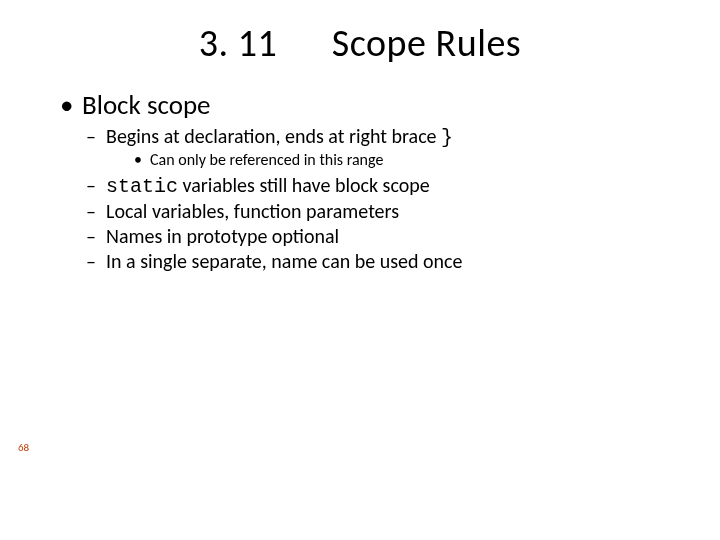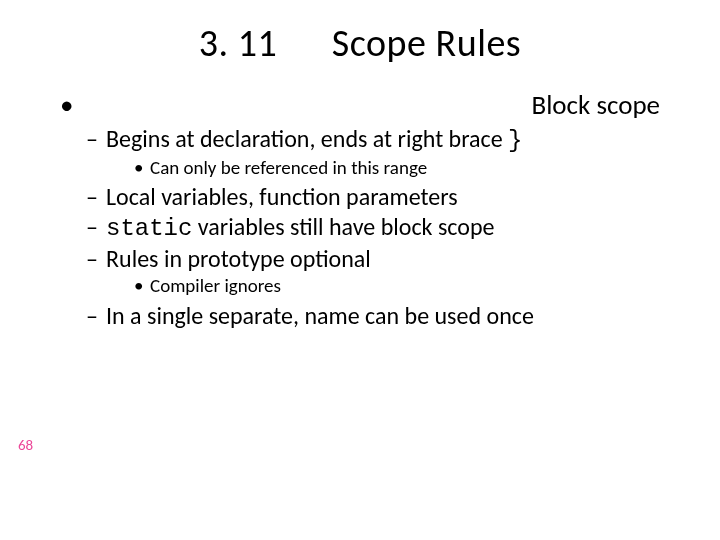--- a/index.html
+++ b/index.html
@@ -1,54 +1,53 @@
 <!DOCTYPE html>
 <html><head>
 <meta charset="utf-8">
 <style>
   * { margin: 0; padding: 0; box-sizing: border-box; }
   html, body { width: 720px; height: 540px; background: #fff; font-family: Calibri, "Segoe UI", Arial, sans-serif; color: #000; }
   .slide { position: relative; width: 720px; height: 480px; padding: 20px 60px 0 60px; }
   .title { text-align: center; font-size: 38px; font-weight: 400; white-space: pre; margin-bottom: 22px; letter-spacing: 0.5px; }
   ul { list-style: none; }
-  .lvl1 { font-size: 27px; margin-left: 0; padding-left: 22px; position: relative; line-height: 1.25; margin-bottom: 2px; text-align: right; }
+  .lvl1 { font-size: 27px; margin-left: 0; padding-left: 22px; position: relative; line-height: 1.25; margin-bottom: 2px; }
   .lvl1::before { content: "•"; position: absolute; left: 0; top: 0; }
-  .lvl2 { font-size: 24px; margin-left: 26px; padding-left: 20px; position: relative; line-height: 1.25; margin-bottom: 0px; }
+  .lvl2 { font-size: 20px; margin-left: 26px; padding-left: 20px; position: relative; line-height: 1.25; margin-bottom: 0px; }
   .lvl2::before { content: "–"; position: absolute; left: 0; top: 0; }
-  .lvl3 { font-size: 19px; margin-left: 72px; padding-left: 18px; position: relative; line-height: 1.3; margin-bottom: 2px; }
+  .lvl3 { font-size: 16px; margin-left: 72px; padding-left: 18px; position: relative; line-height: 1.3; margin-bottom: 2px; }
   .lvl3::before { content: "•"; position: absolute; left: 2px; top: 0; }
   .mono { font-family: "Courier New", Courier, monospace; }
-  .pagenum { position: absolute; left: 18px; bottom: 26px; font-size: 15px; color: #ec4899; }
+  .pagenum { position: absolute; left: 18px; bottom: 26px; font-size: 11px; color: #c2410c; }
 </style>
 </head>
 <body>
 
 <div class="slide">
 
   <div class="title">3. 11      Scope Rules</div>
 
   <ul>
     <li class="lvl1">Block scope</li>
 
     <li class="lvl2">
       <span>Begins at declaration, ends at right brace </span><span class="mono">}</span>
     </li>
 
     <li class="lvl3">Can only be referenced in this range</li>
 
-    <li class="lvl2">Local variables, function parameters</li>
-
     <li class="lvl2">
       <span class="mono">static</span><span> variables still have block scope</span>
     </li>
 
+    <li class="lvl2">Local variables, function parameters</li>
 
 
 
-    <li class="lvl2">Rules in prototype optional</li>
 
-    <li class="lvl3">Compiler ignores</li>
+    <li class="lvl2">Names in prototype optional</li>
+
 
     <li class="lvl2">In a single separate, name can be used once</li>
   </ul>
 
   <div class="pagenum">68</div>
 </div>
 
 </body></html>

